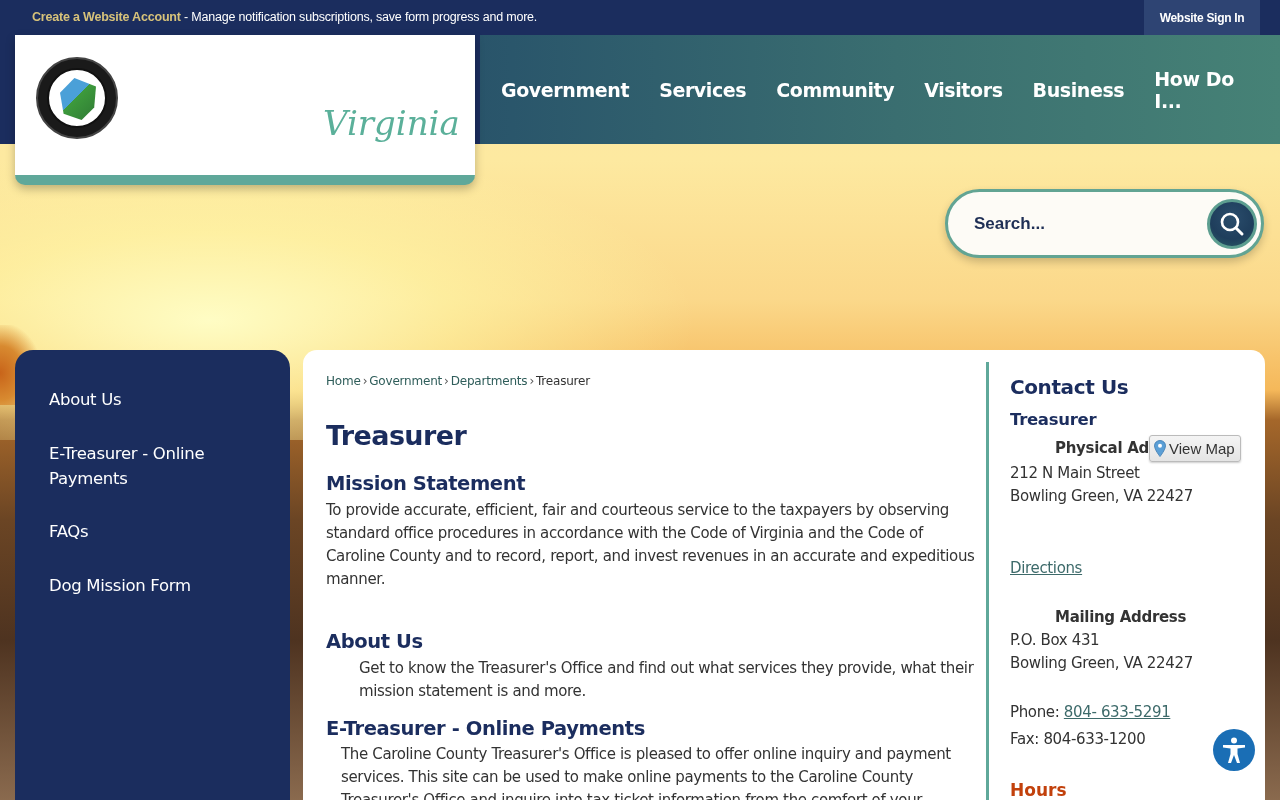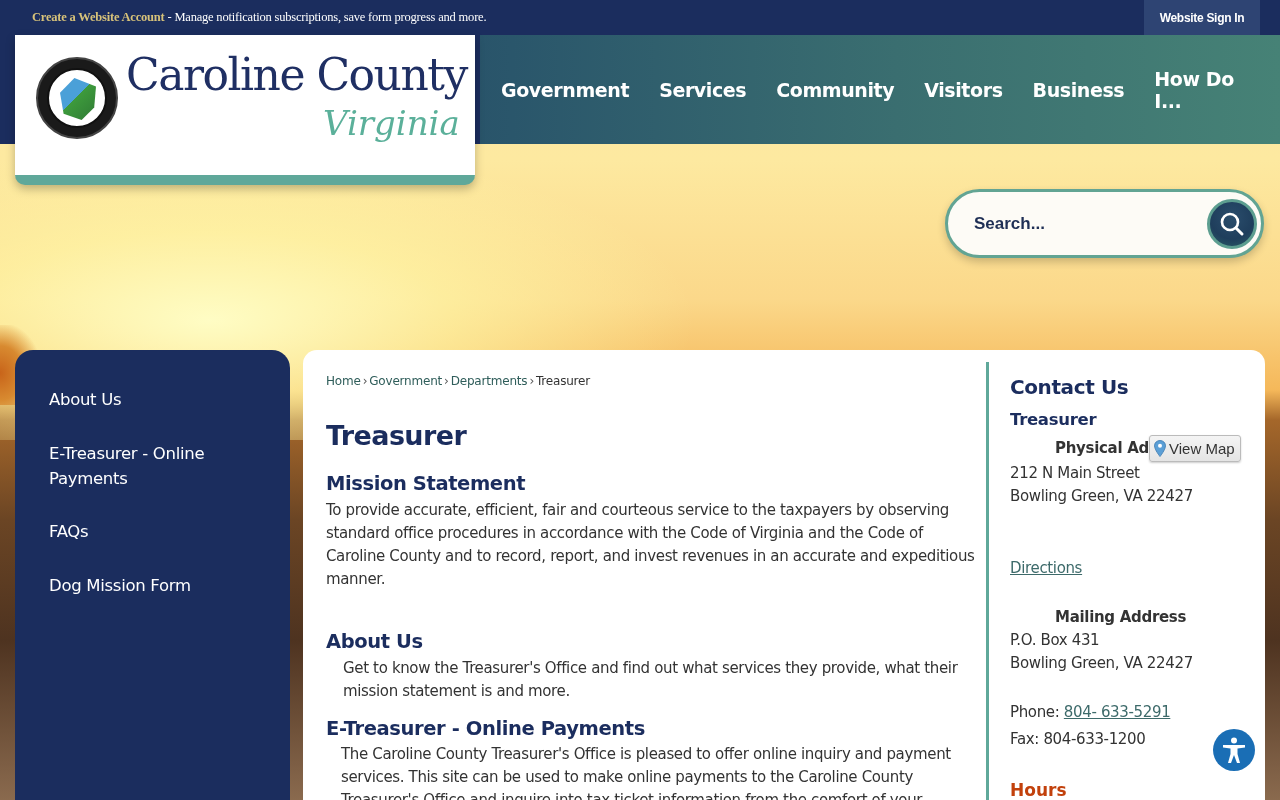--- a/index.html
+++ b/index.html
@@ -25,21 +25,21 @@
     background: radial-gradient(ellipse at 0% 60%, #c8641a 0%, #d88a30 40%, rgba(216,138,48,0) 75%);
   }
 
   
   .topbar {
     position: absolute; left: 0; top: 0; width: 1280px; height: 35px;
     background: #1b2d5e;
   }
   .topbar .promo {
     position: absolute; left: 32px; top: 10px;
-    font-family: Liberation Serif, serif; font-size: 12.5px; letter-spacing: -0.2px;
+    font-family: Liberation Sans, sans-serif; font-size: 12.5px; letter-spacing: -0.2px;
     color: #ffffff; font-weight: bold;
   }
   .topbar .promo .link { color: #d7c27a; }
   .topbar .promo .rest { font-weight: normal; }
   .signin {
     position: absolute; left: 1132px; top: 0; width: 116px; height: 35px;
     background: #2e4473; color: #fff;
     font-family: "Liberation Sans", sans-serif; font-size: 12px; font-weight: bold;
     display: flex; align-items: center; justify-content: center; letter-spacing: -0.3px; margin-left: 12px;
   }
@@ -191,21 +191,20 @@
   <span class="nav-item">Business</span>
   <span class="nav-item">How Do I...</span>
 </nav>
 
 <div class="logo-card">
   <div class="seal">
     <div class="seal-inner">
       <div class="seal-map"></div>
     </div>
   </div>
-  <div class="logo-title">Caroline County</div>
   <div class="logo-sub">Virginia</div>
 </div>
 
 <div class="search">
   <input type="text" placeholder="Search..." style="">
   <div class="search-btn">
     <svg width="28" height="28" viewBox="0 0 28 28">
       <circle cx="12" cy="12" r="8" fill="none" stroke="#fff" stroke-width="2.6"></circle>
       <line x1="18" y1="18" x2="24" y2="24" stroke="#fff" stroke-width="3" stroke-linecap="round"></line>
     </svg>
@@ -223,21 +222,21 @@
   <div class="breadcrumb">
     <a>Home</a><span class="sep">›</span><a>Government</a><span class="sep">›</span><a>Departments</a><span class="sep">›</span><span class="current">Treasurer</span>
   </div>
 
   <h1 class="page-title">Treasurer</h1>
 
   <h2 class="h2" style="top:122px">Mission Statement</h2>
   <p class="para" style="left:23px; top:149px; width:650px">To provide accurate, efficient, fair and courteous service to the taxpayers by observing standard office procedures in accordance with the Code of Virginia and the Code of Caroline County and to record, report, and invest revenues in an accurate and expeditious manner.</p>
 
   <h2 class="h2" style="top:280px">About Us</h2>
-  <p class="para" style="left:40px; top:307px; width:625px">Get to know the Treasurer's Office and find out what services they provide, what their mission statement is and more.</p>
+  <p class="para" style="left:56px; top:307px; width:625px">Get to know the Treasurer's Office and find out what services they provide, what their mission statement is and more.</p>
 
   <h2 class="h2" style="top:367px">E-Treasurer - Online Payments</h2>
   <p class="para" style="left:38px; top:393px; width:625px">The Caroline County Treasurer's Office is pleased to offer online inquiry and payment services. This site can be used to make online payments to the Caroline County Treasurer's Office and inquire into tax ticket information from the comfort of your</p>
 
   <div class="divider"></div>
 
   <section class="contact">
     <h2 class="title">Contact Us</h2>
     <div class="dept">Treasurer</div>
     <div class="label" style="top:89px">Physical Address</div>

